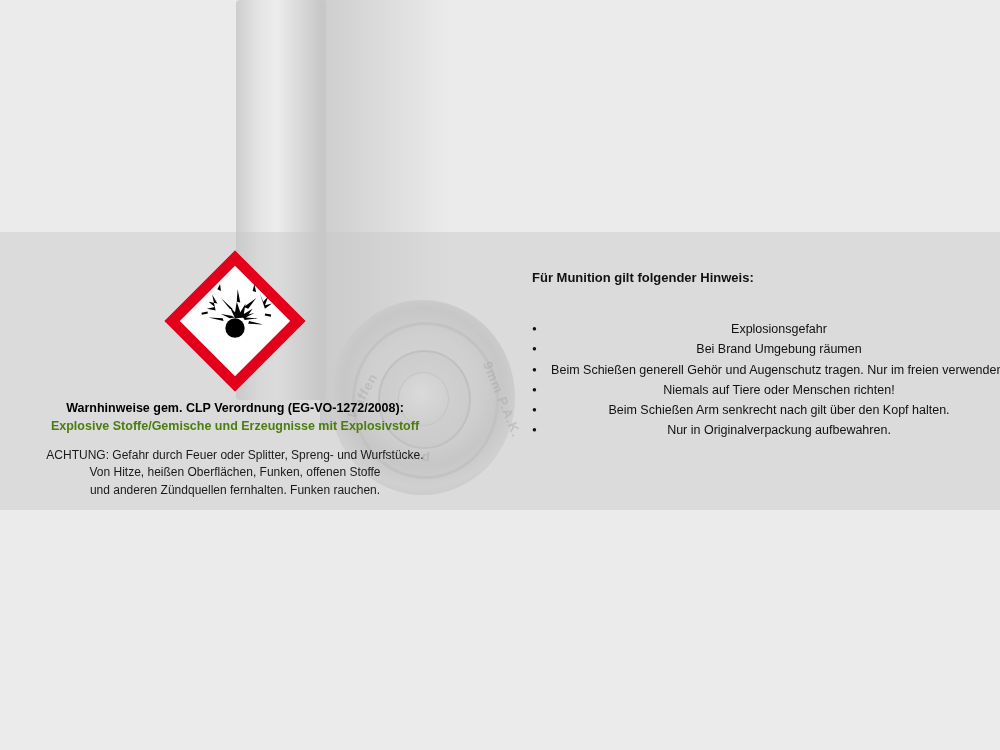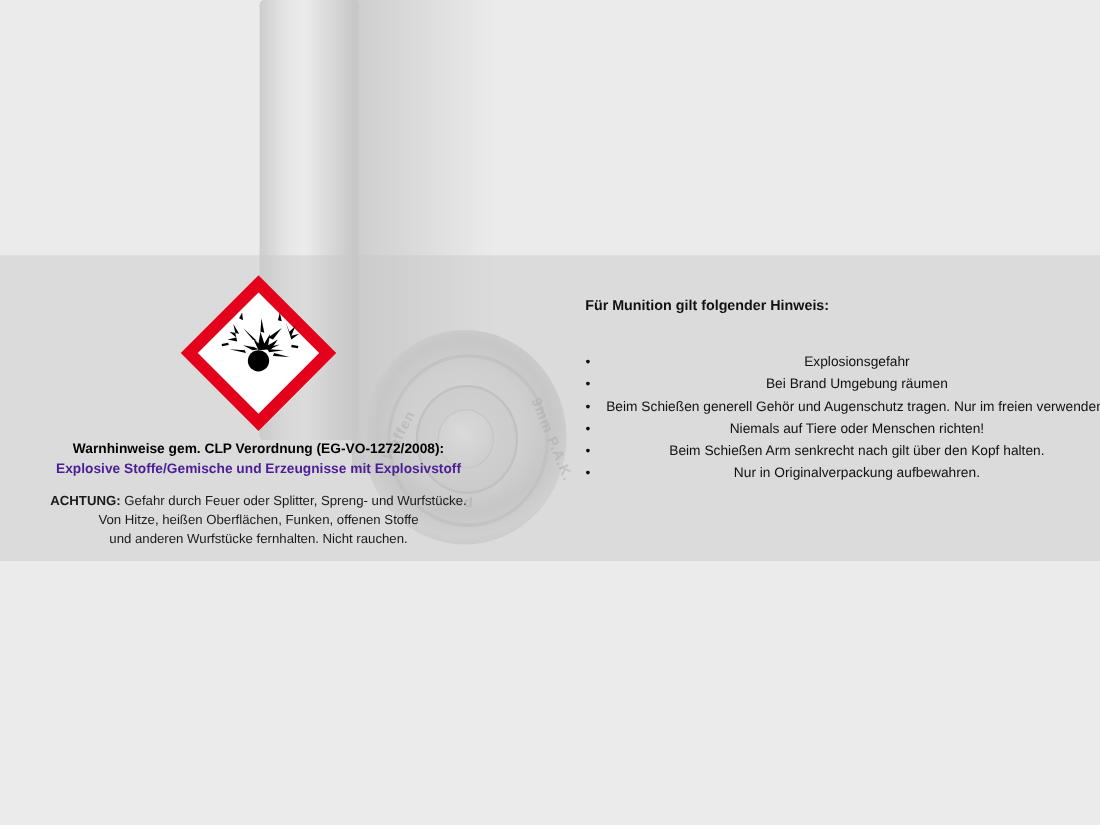--- a/index.html
+++ b/index.html
@@ -137,30 +137,30 @@
   .warn-title {
     margin-top: 14px;
     font-size: 12.5px;
     font-weight: bold;
     color: #000000;
   }
   .warn-sub {
     margin-top: 4px;
     font-size: 12.5px;
     font-weight: bold;
-    color: #4c1d95;
+    color: #4d7c0f;
   }
   .warn-body {
     margin-top: 14px;
     font-size: 12px;
     color: #1a1a1a;
     line-height: 1.45;
   }
   .warn-body .attn {
-    font-weight: bold;
+    font-weight: normal;
   }
 
   
   .right-col {
     position: absolute;
     left: 500px; top: 270px;
     width: 480px;
     color: #111;
     margin-left: 32px;
   }
@@ -243,21 +243,21 @@
       </svg>
     </div>
 
     <div class="warn-title">Warnhinweise gem. CLP Verordnung (EG-VO-1272/2008):</div>
     <div class="warn-sub">Explosive Stoffe/Gemische und Erzeugnisse mit Explosivstoff</div>
 
     <div class="warn-body">
       <span class="attn">ACHTUNG:</span>
       <span>Gefahr durch Feuer oder Splitter, Spreng- und Wurfstücke.</span><br>
       <span>Von Hitze, heißen Oberflächen, Funken, offenen Stoffe</span><br>
-      <span>und anderen Wurfstücke fernhalten. Nicht rauchen.</span>
+      <span>und anderen Zündquellen fernhalten. Funken rauchen.</span>
     </div>
   </div>
 
   <div class="right-col">
     <div class="r-heading">Für Munition gilt folgender Hinweis:</div>
     <ul class="bullets">
       <li>Explosionsgefahr</li>
       <li>Bei Brand Umgebung räumen</li>
       <li>Beim Schießen generell Gehör und Augenschutz tragen. Nur im freien verwenden.</li>
       <li>Niemals auf Tiere oder Menschen richten!</li>

